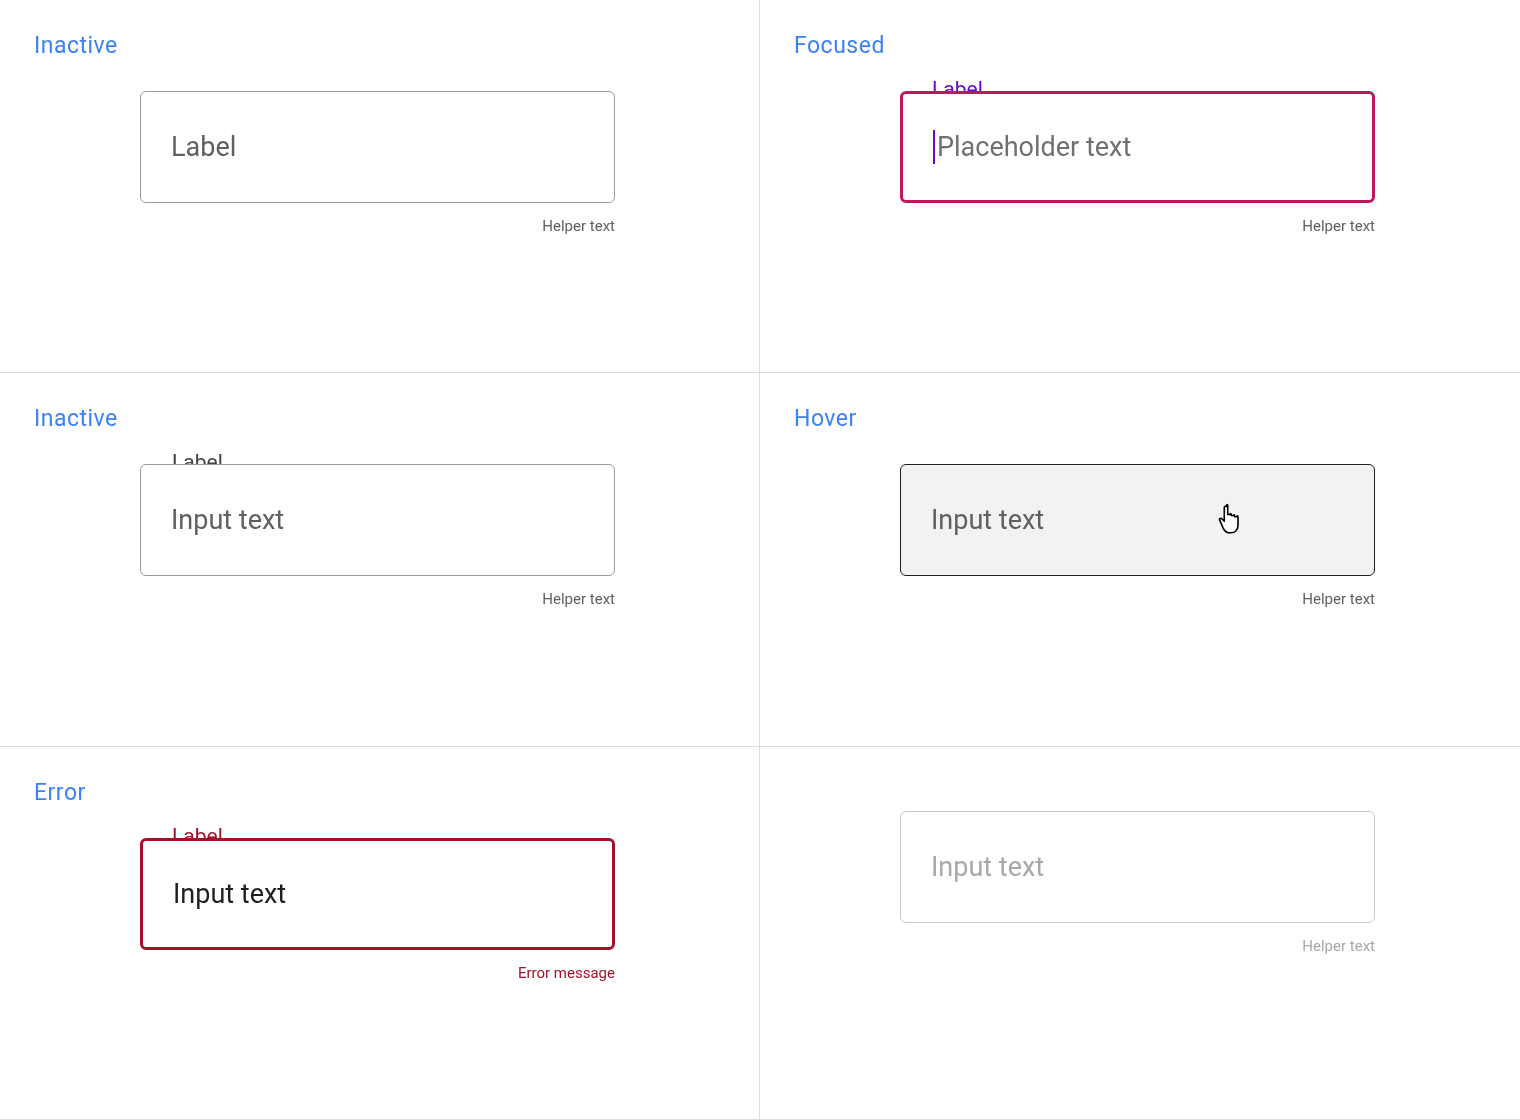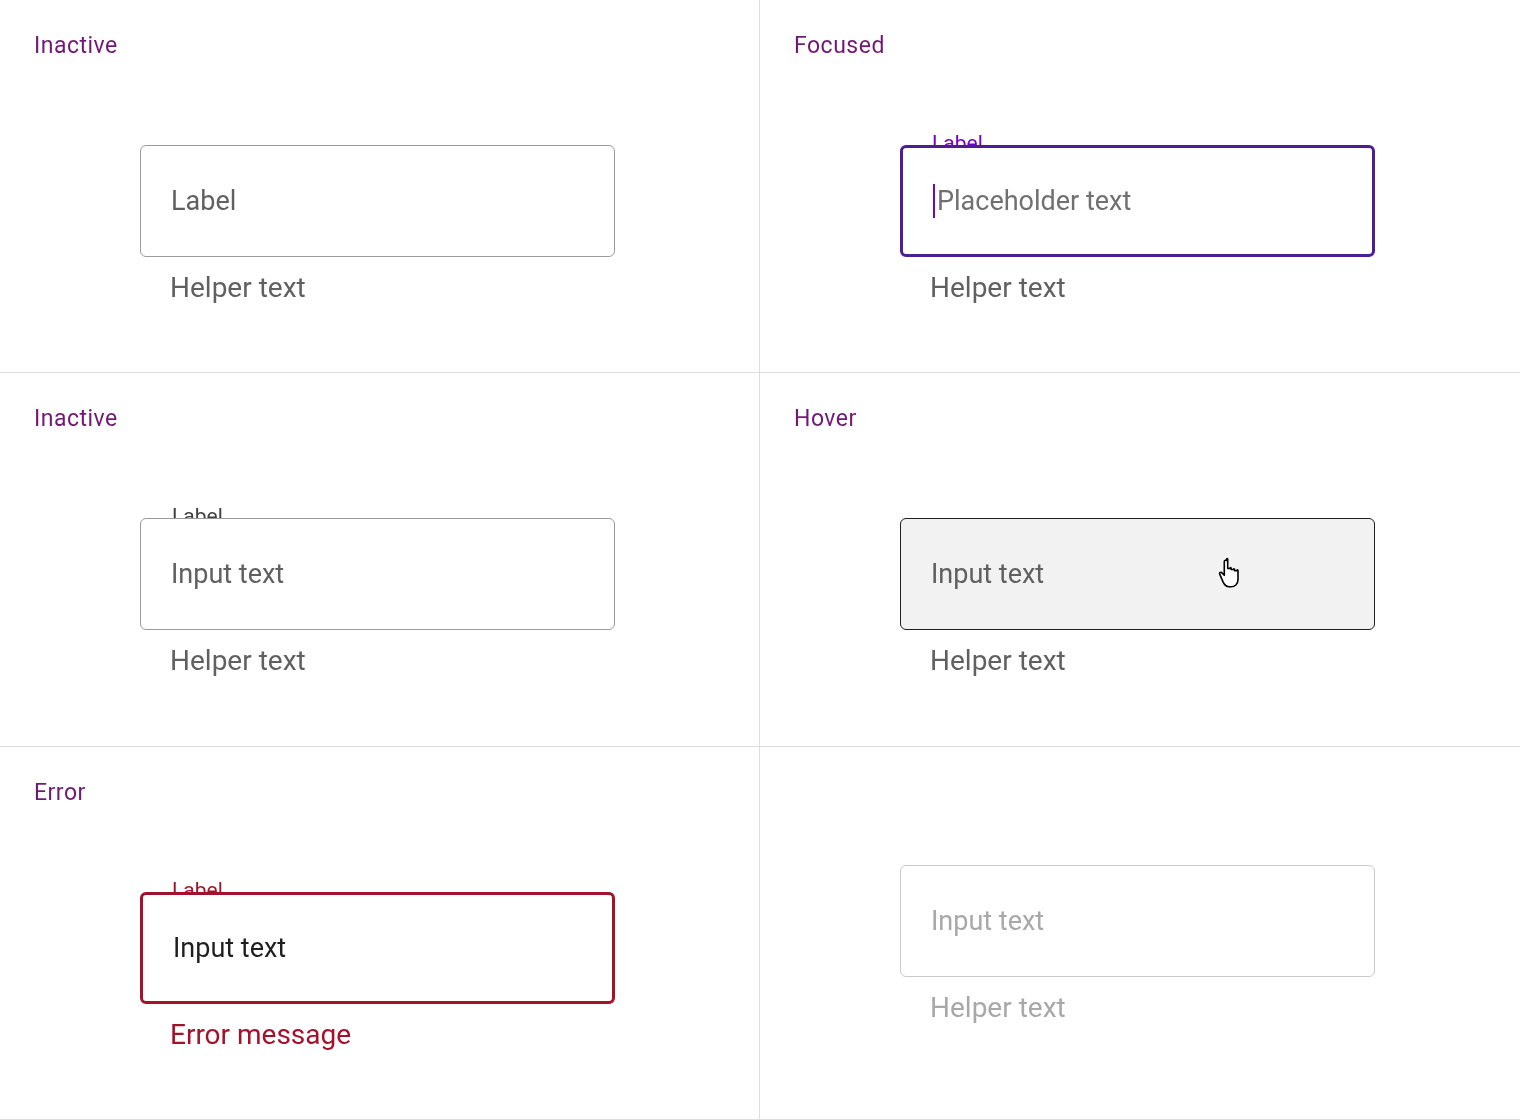--- a/index.html
+++ b/index.html
@@ -17,64 +17,65 @@
       height: 100%;
     }
     .cell {
       border-right: 1px solid #dcdcdc;
       border-bottom: 1px solid #dcdcdc;
       padding: 32px 34px;
       position: relative;
     }
     .cell:nth-child(2n) { border-right: none; }
     .state-title {
-      color: #701a75;
+      color: #3b82f6;
       font-size: 23px;
       letter-spacing: 0.5px;
       font-weight: 400;
     }
     .field-wrap {
       position: relative;
       margin-left: 106px;
-      margin-top: 86px;
+      margin-top: 32px;
       width: 475px;
     }
     .field {
       position: relative;
       border: 1px solid #9a9a9a;
       border-radius: 6px;
       height: 112px;
       display: flex;
       align-items: center;
       padding: 0 30px;
       background: #fff;
     }
     .field-text {
       font-size: 27px;
       color: #606060;
     }
     .helper {
       margin-top: 14px;
       margin-left: 30px;
-      font-size: 28px;
+      font-size: 15px;
       color: #606060;
+      text-align: right;
     }
     
     .float-label {
       position: absolute;
       top: -14px;
       left: 22px;
       background: #fff;
       padding: 0 10px;
       font-size: 21px;
       color: #404040;
     }
     
     .focused .field {
-      border: 3px solid #4c1d95;
+      border: 3px solid #be185d;
     }
     .focused .float-label {
       color: #7400cc;
       top: -14px;
     }
     .focused .field-text {
       color: #707070;
     }
     .caret {
       display: inline-block;

